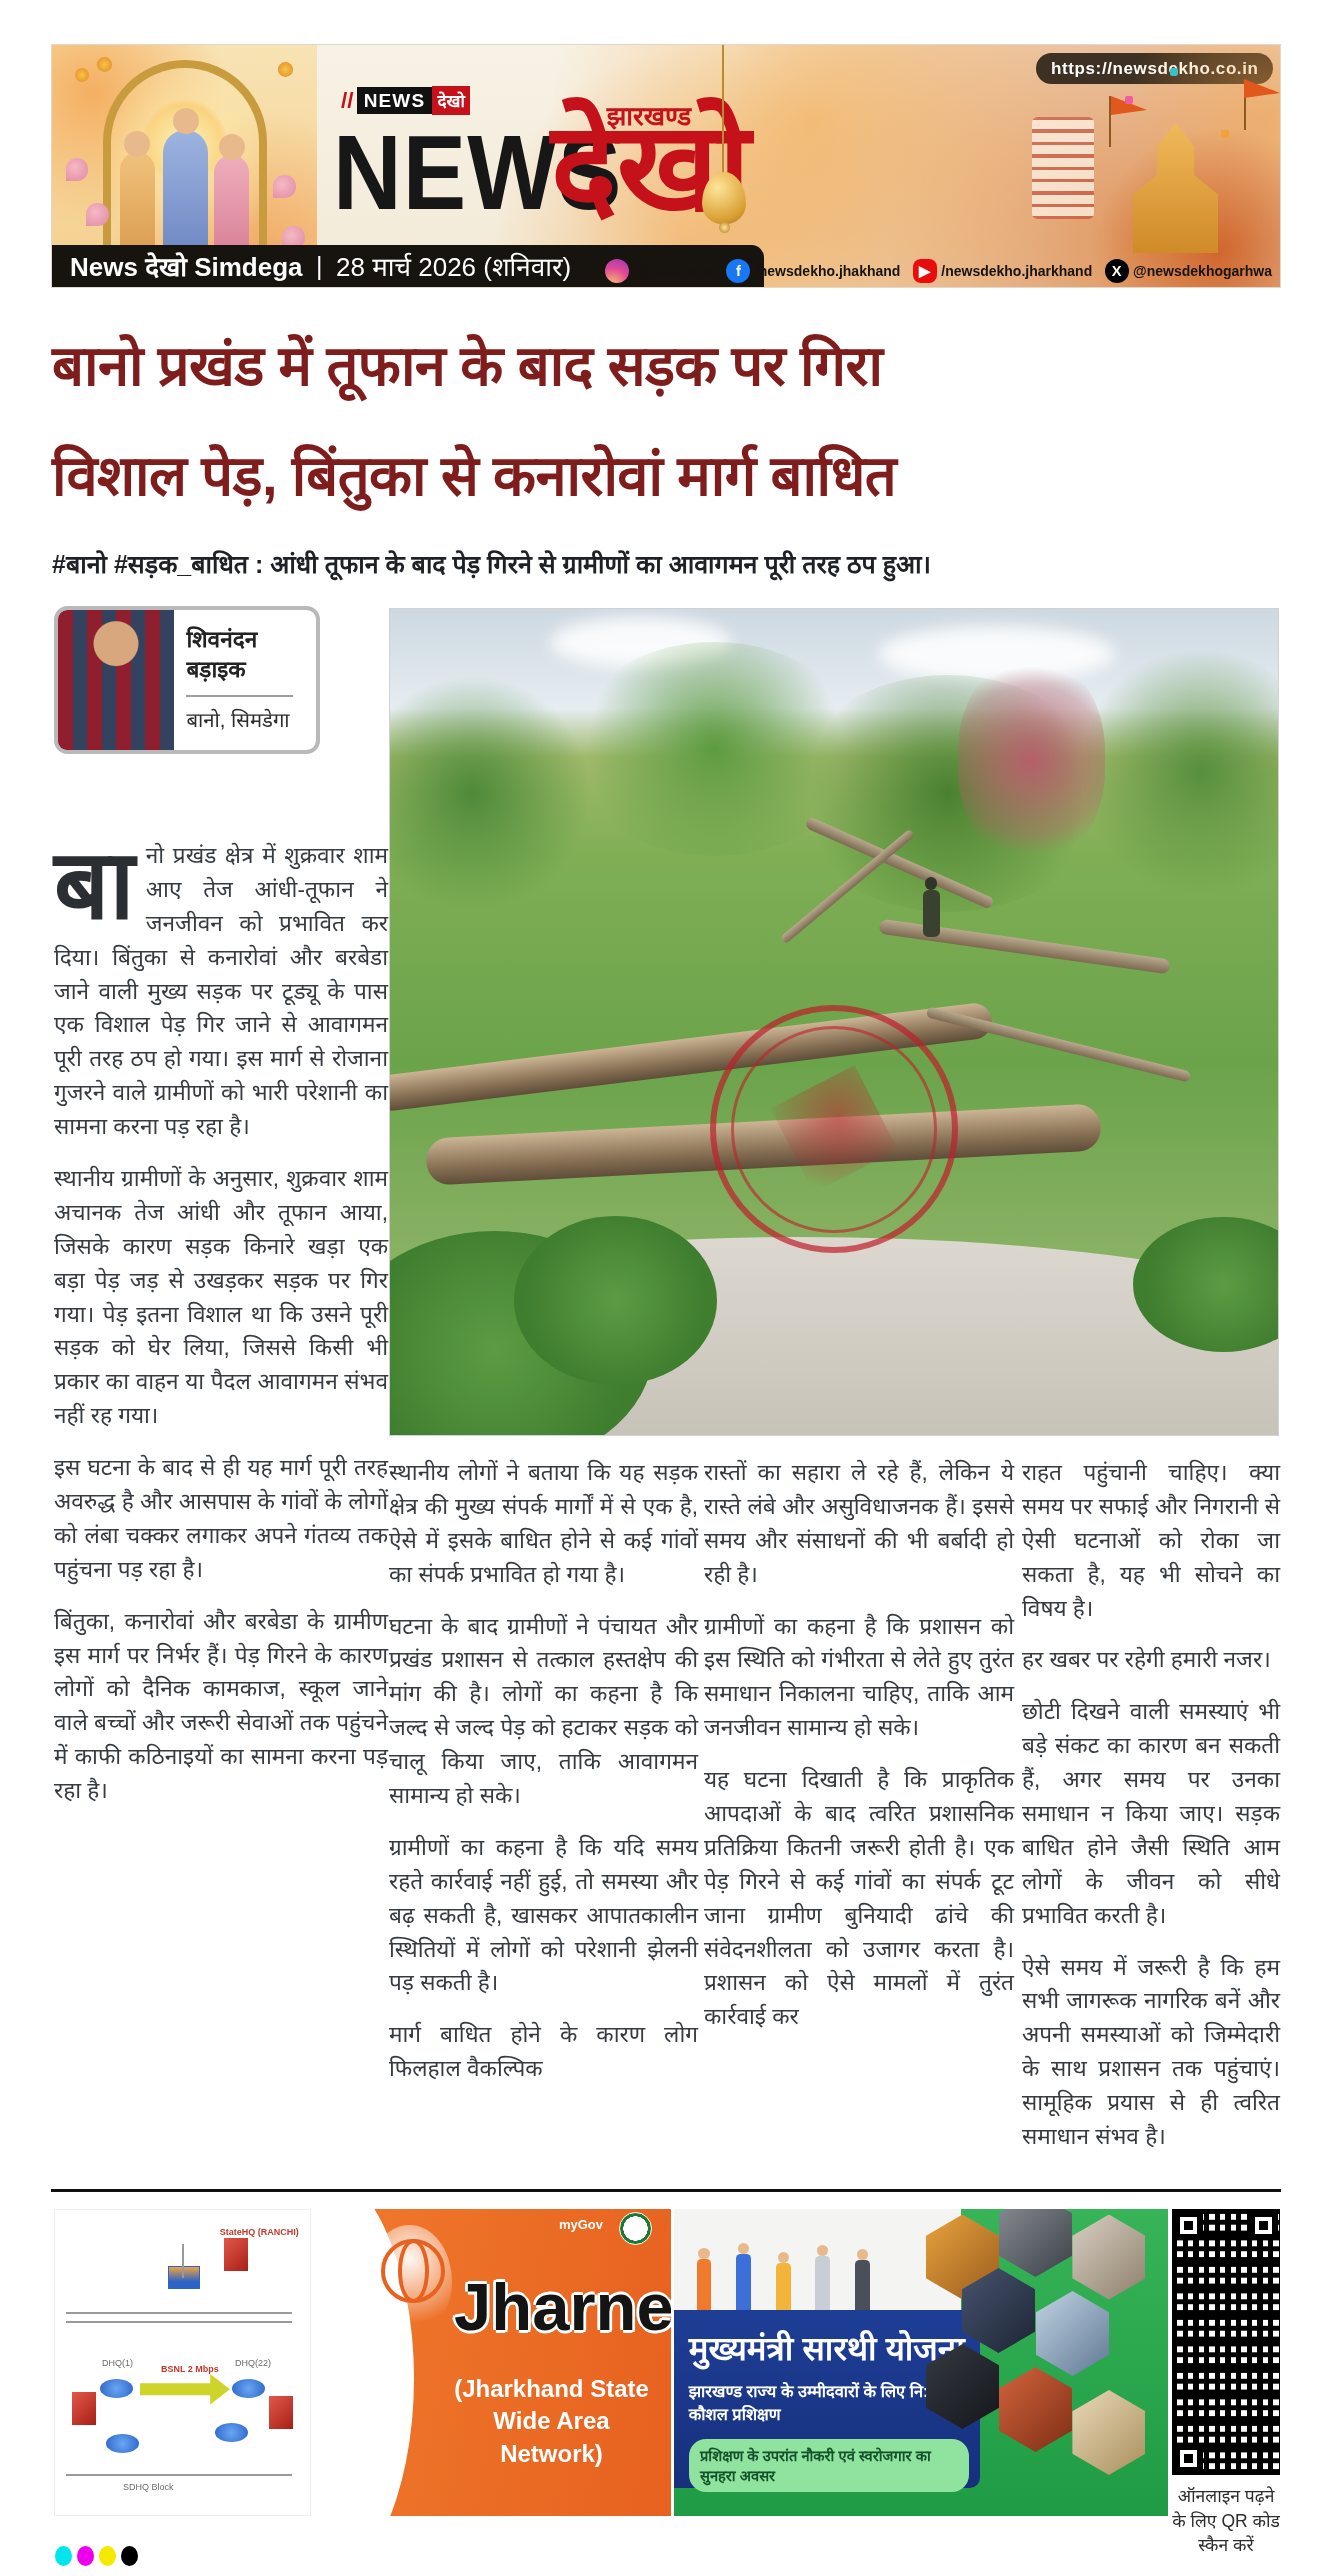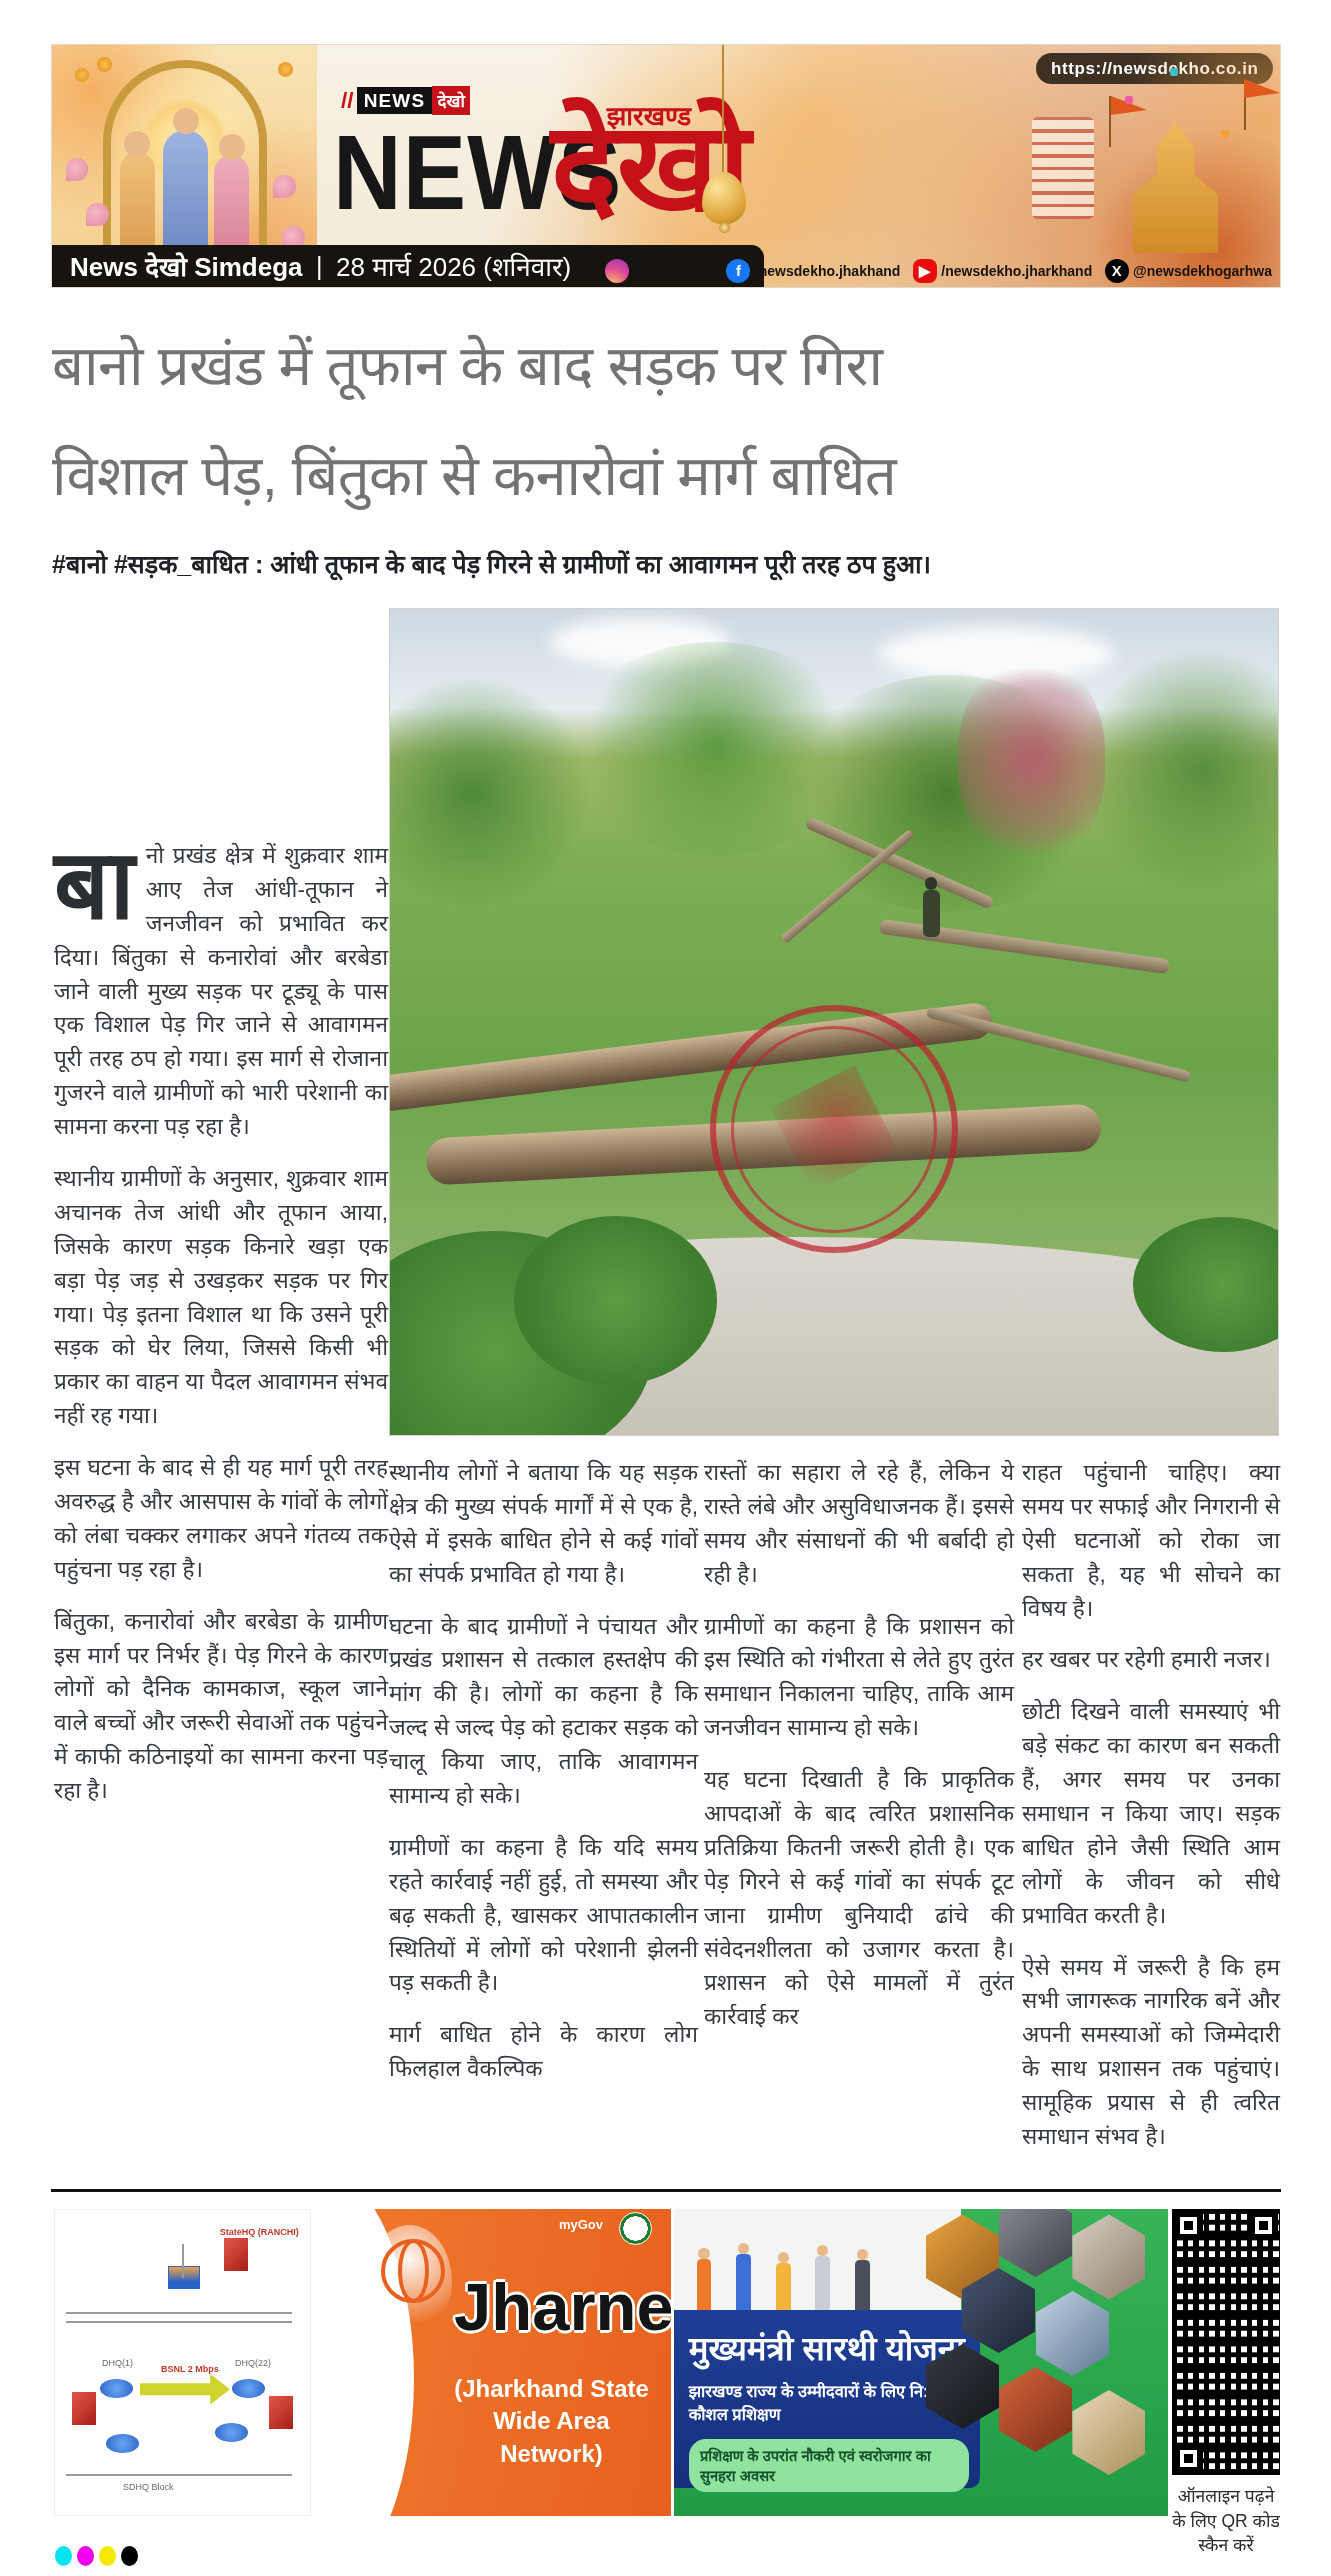--- a/index.html
+++ b/index.html
@@ -85,21 +85,21 @@
   .sicon { width:24px; height:24px; border-radius:50%; display:flex; align-items:center; justify-content:center;
     color:#fff; font-weight:bold; font-size:14.7px; font-style:normal; }
   .sicon i { font-style:normal; }
   .sicon.insta { background:radial-gradient(circle at 30% 110%, #fdc468 0%, #df4996 55%, #9b36b7 100%); }
   .sicon.fb { background:#1877f2; }
   .sicon.yt { background:#e80c0c; border-radius:8px; }
   .sicon.x { background:#000; }
   .handle { font-size:14px; font-weight:bold; color:#17130f; }
 
   
-  .headline { position:absolute; left:52px; top:311px; width:1230px; color:#737373; font-weight:400;
+  .headline { position:absolute; left:52px; top:311px; width:1230px; color:#7f1d1d; font-weight:700;
     font-size:56px; line-height:1.96; letter-spacing:-0.6px; }
   .subheadline { position:absolute; left:52px; top:546px; width:1230px; font-size:25px; font-weight:bold; color:#1e2125; }
 
   
   .author-card { position:absolute; left:54px; top:606px; width:266px; height:148px; background:#fff;
     border:4.5px solid #b9b9b9; border-radius:13.5px; display:flex; overflow:hidden; }
   .author-photo { width:116px; height:100%; position:relative; flex:none;
     background:
       radial-gradient(circle at 50% 24%, #d9a77e 0%, #d9a77e 18%, rgba(217,167,126,0) 19%),
       repeating-linear-gradient(90deg, #8f1f2e 0 14.7px, #33425e 14.7px 29px),
@@ -279,20 +279,28 @@
       </span>
     </div>
   </div>
 
   <div class="headline">
     <div>बानो प्रखंड में तूफान के बाद सड़क पर गिरा</div>
     <div>विशाल पेड़, बिंतुका से कनारोवां मार्ग बाधित</div>
   </div>
   <div class="subheadline">#बानो #सड़क_बाधित : आंधी तूफान के बाद पेड़ गिरने से ग्रामीणों का आवागमन पूरी तरह ठप हुआ।</div>
 
+  <div class="author-card">
+    <div class="author-photo"></div>
+    <div class="author-meta">
+      <div class="author-name">शिवनंदन बड़ाइक</div>
+      <div class="author-rule"></div>
+      <div class="author-loc">बानो, सिमडेगा</div>
+    </div>
+  </div>
 
   <div class="photo">
     <div class="cloud" style="left:18%;top:1%;width:181px;height:51px;"></div>
     <div class="cloud" style="left:55%;top:2%;width:237px;height:56px;"></div>
     <div class="blob" style="left:-4%;top:8%;width:237px;height:237px;background:radial-gradient(circle,#4e8a38,rgba(78,138,56,0) 70%);"></div>
     <div class="blob" style="left:20%;top:4%;width:293px;height:214px;background:radial-gradient(circle,#5d9b41,rgba(93,155,65,0) 70%);"></div>
     <div class="blob" style="left:45%;top:8%;width:316px;height:237px;background:radial-gradient(circle,#49812f,rgba(73,129,47,0) 70%);"></div>
     <div class="blob" style="left:78%;top:4%;width:237px;height:260px;background:radial-gradient(circle,#578f3c,rgba(87,143,60,0) 70%);"></div>
     <div class="deadpatch"></div>
     <div class="road"></div>

